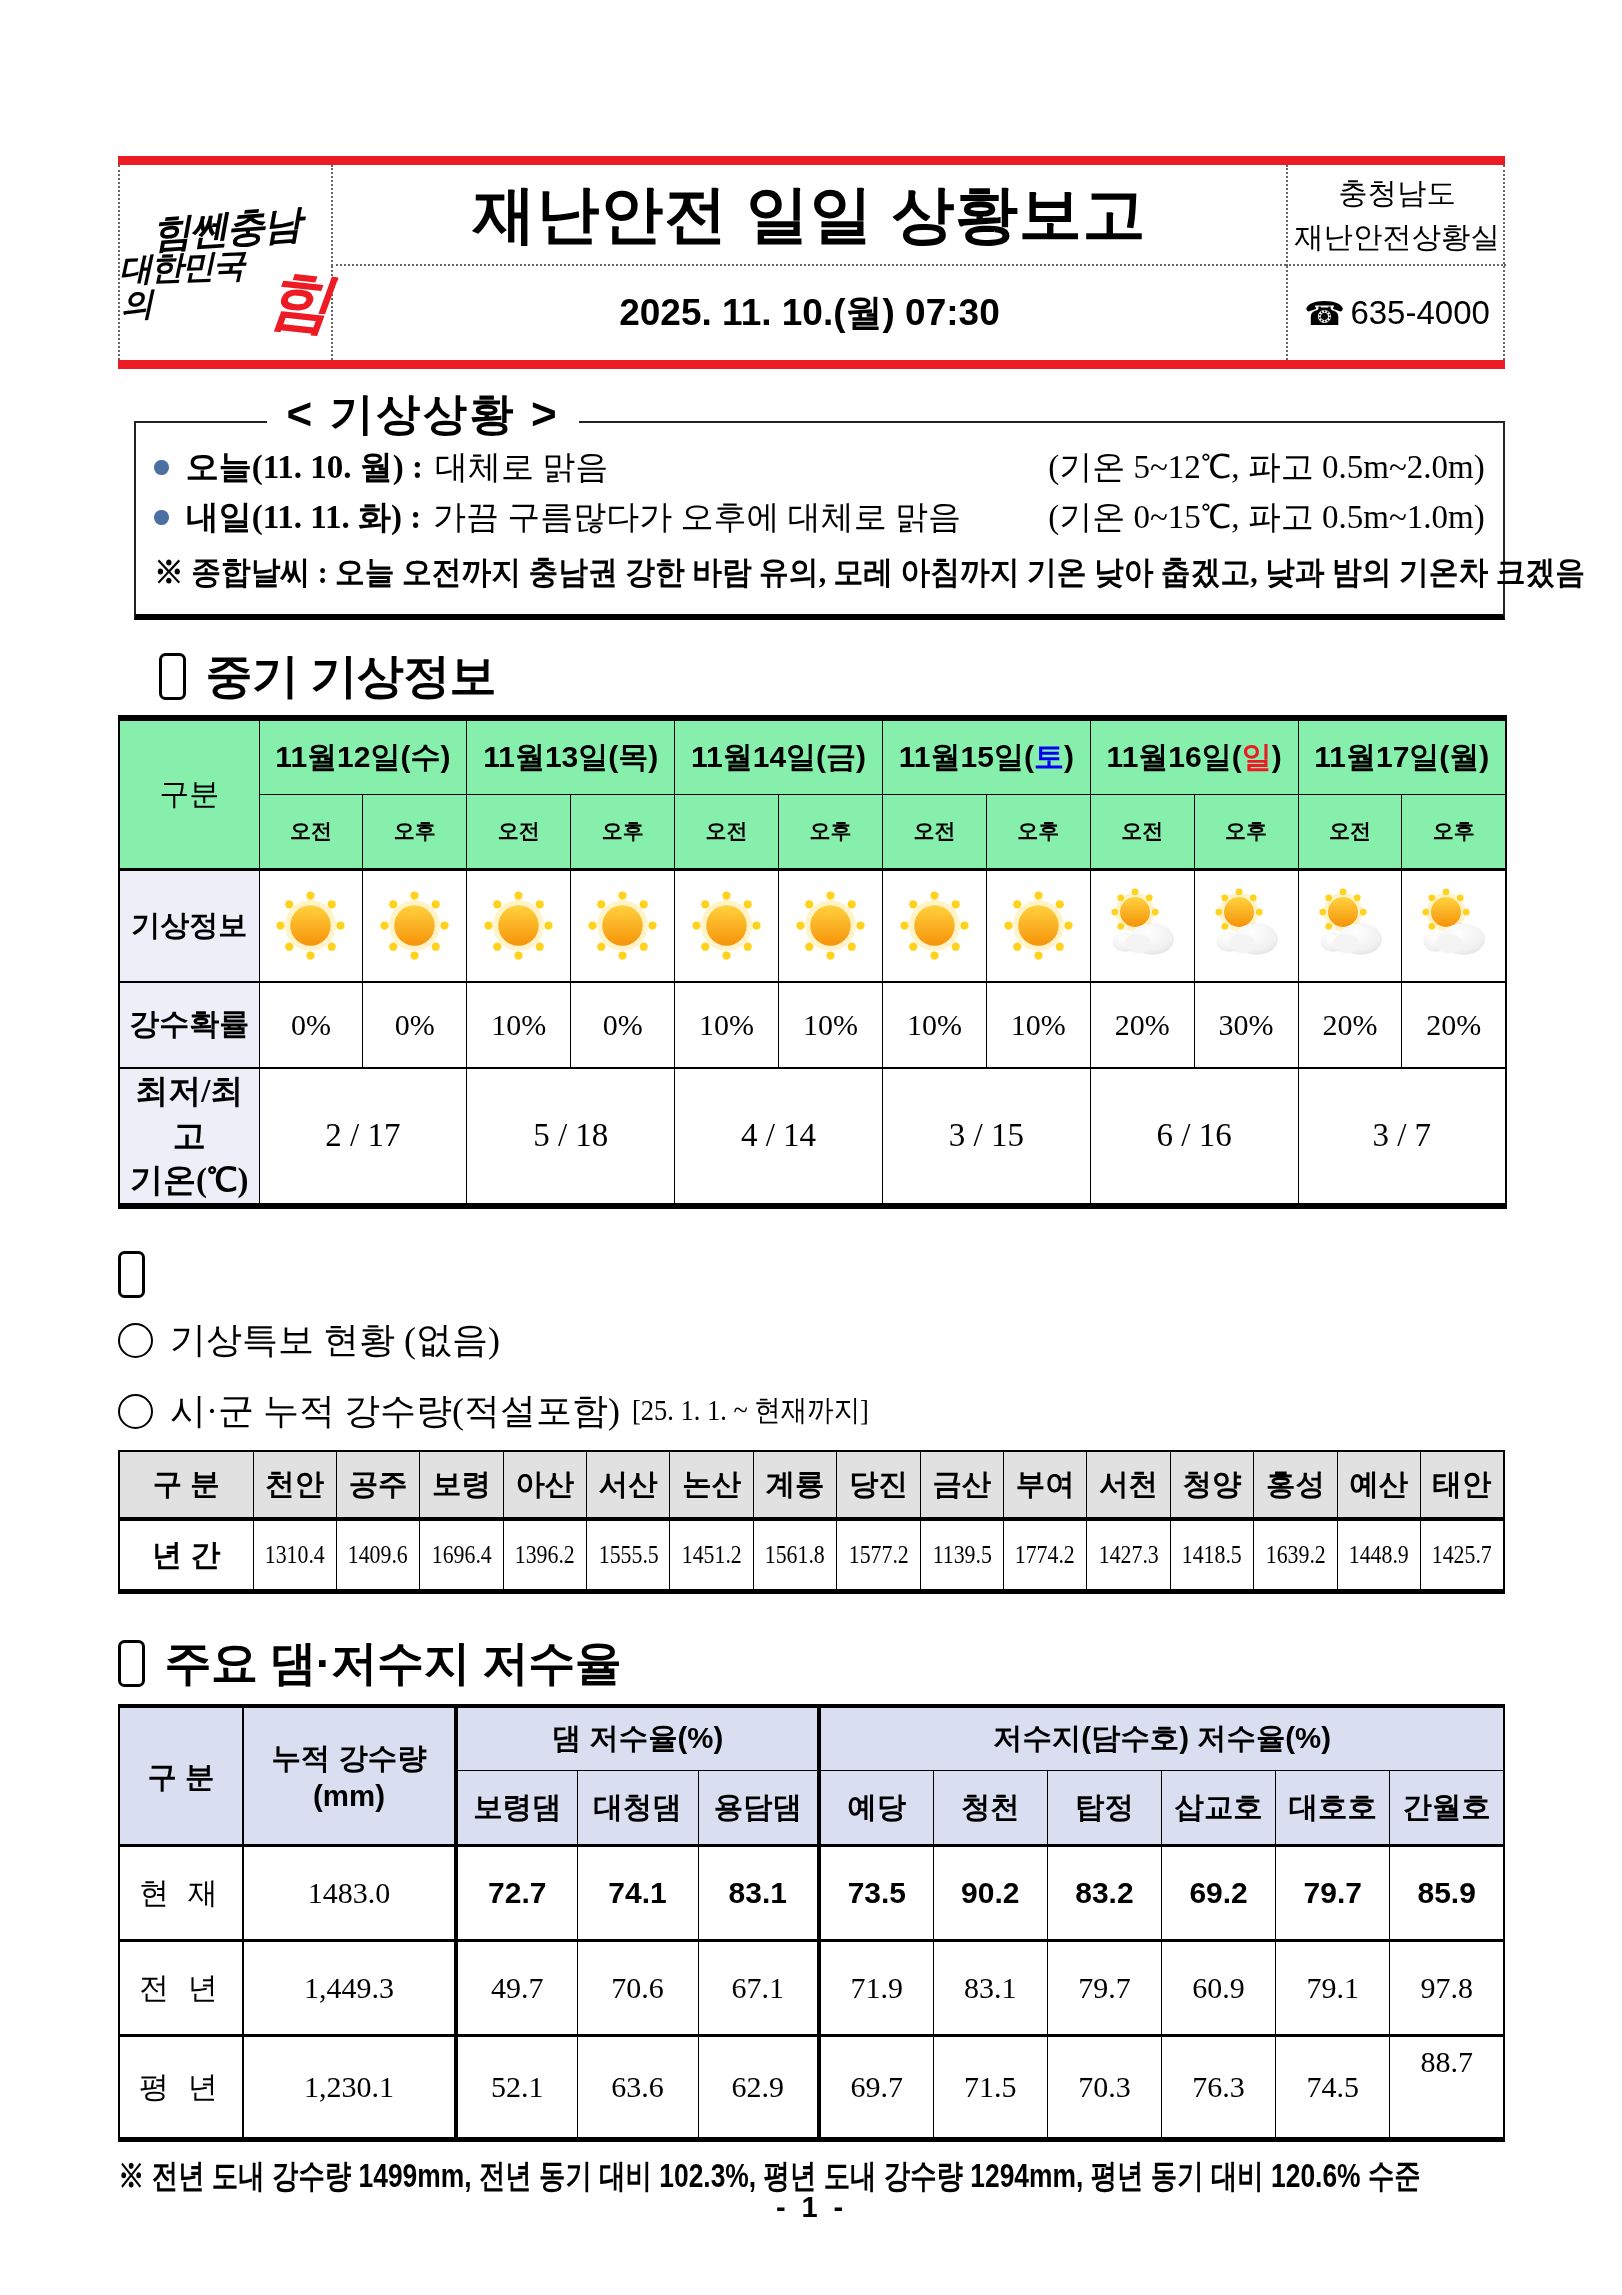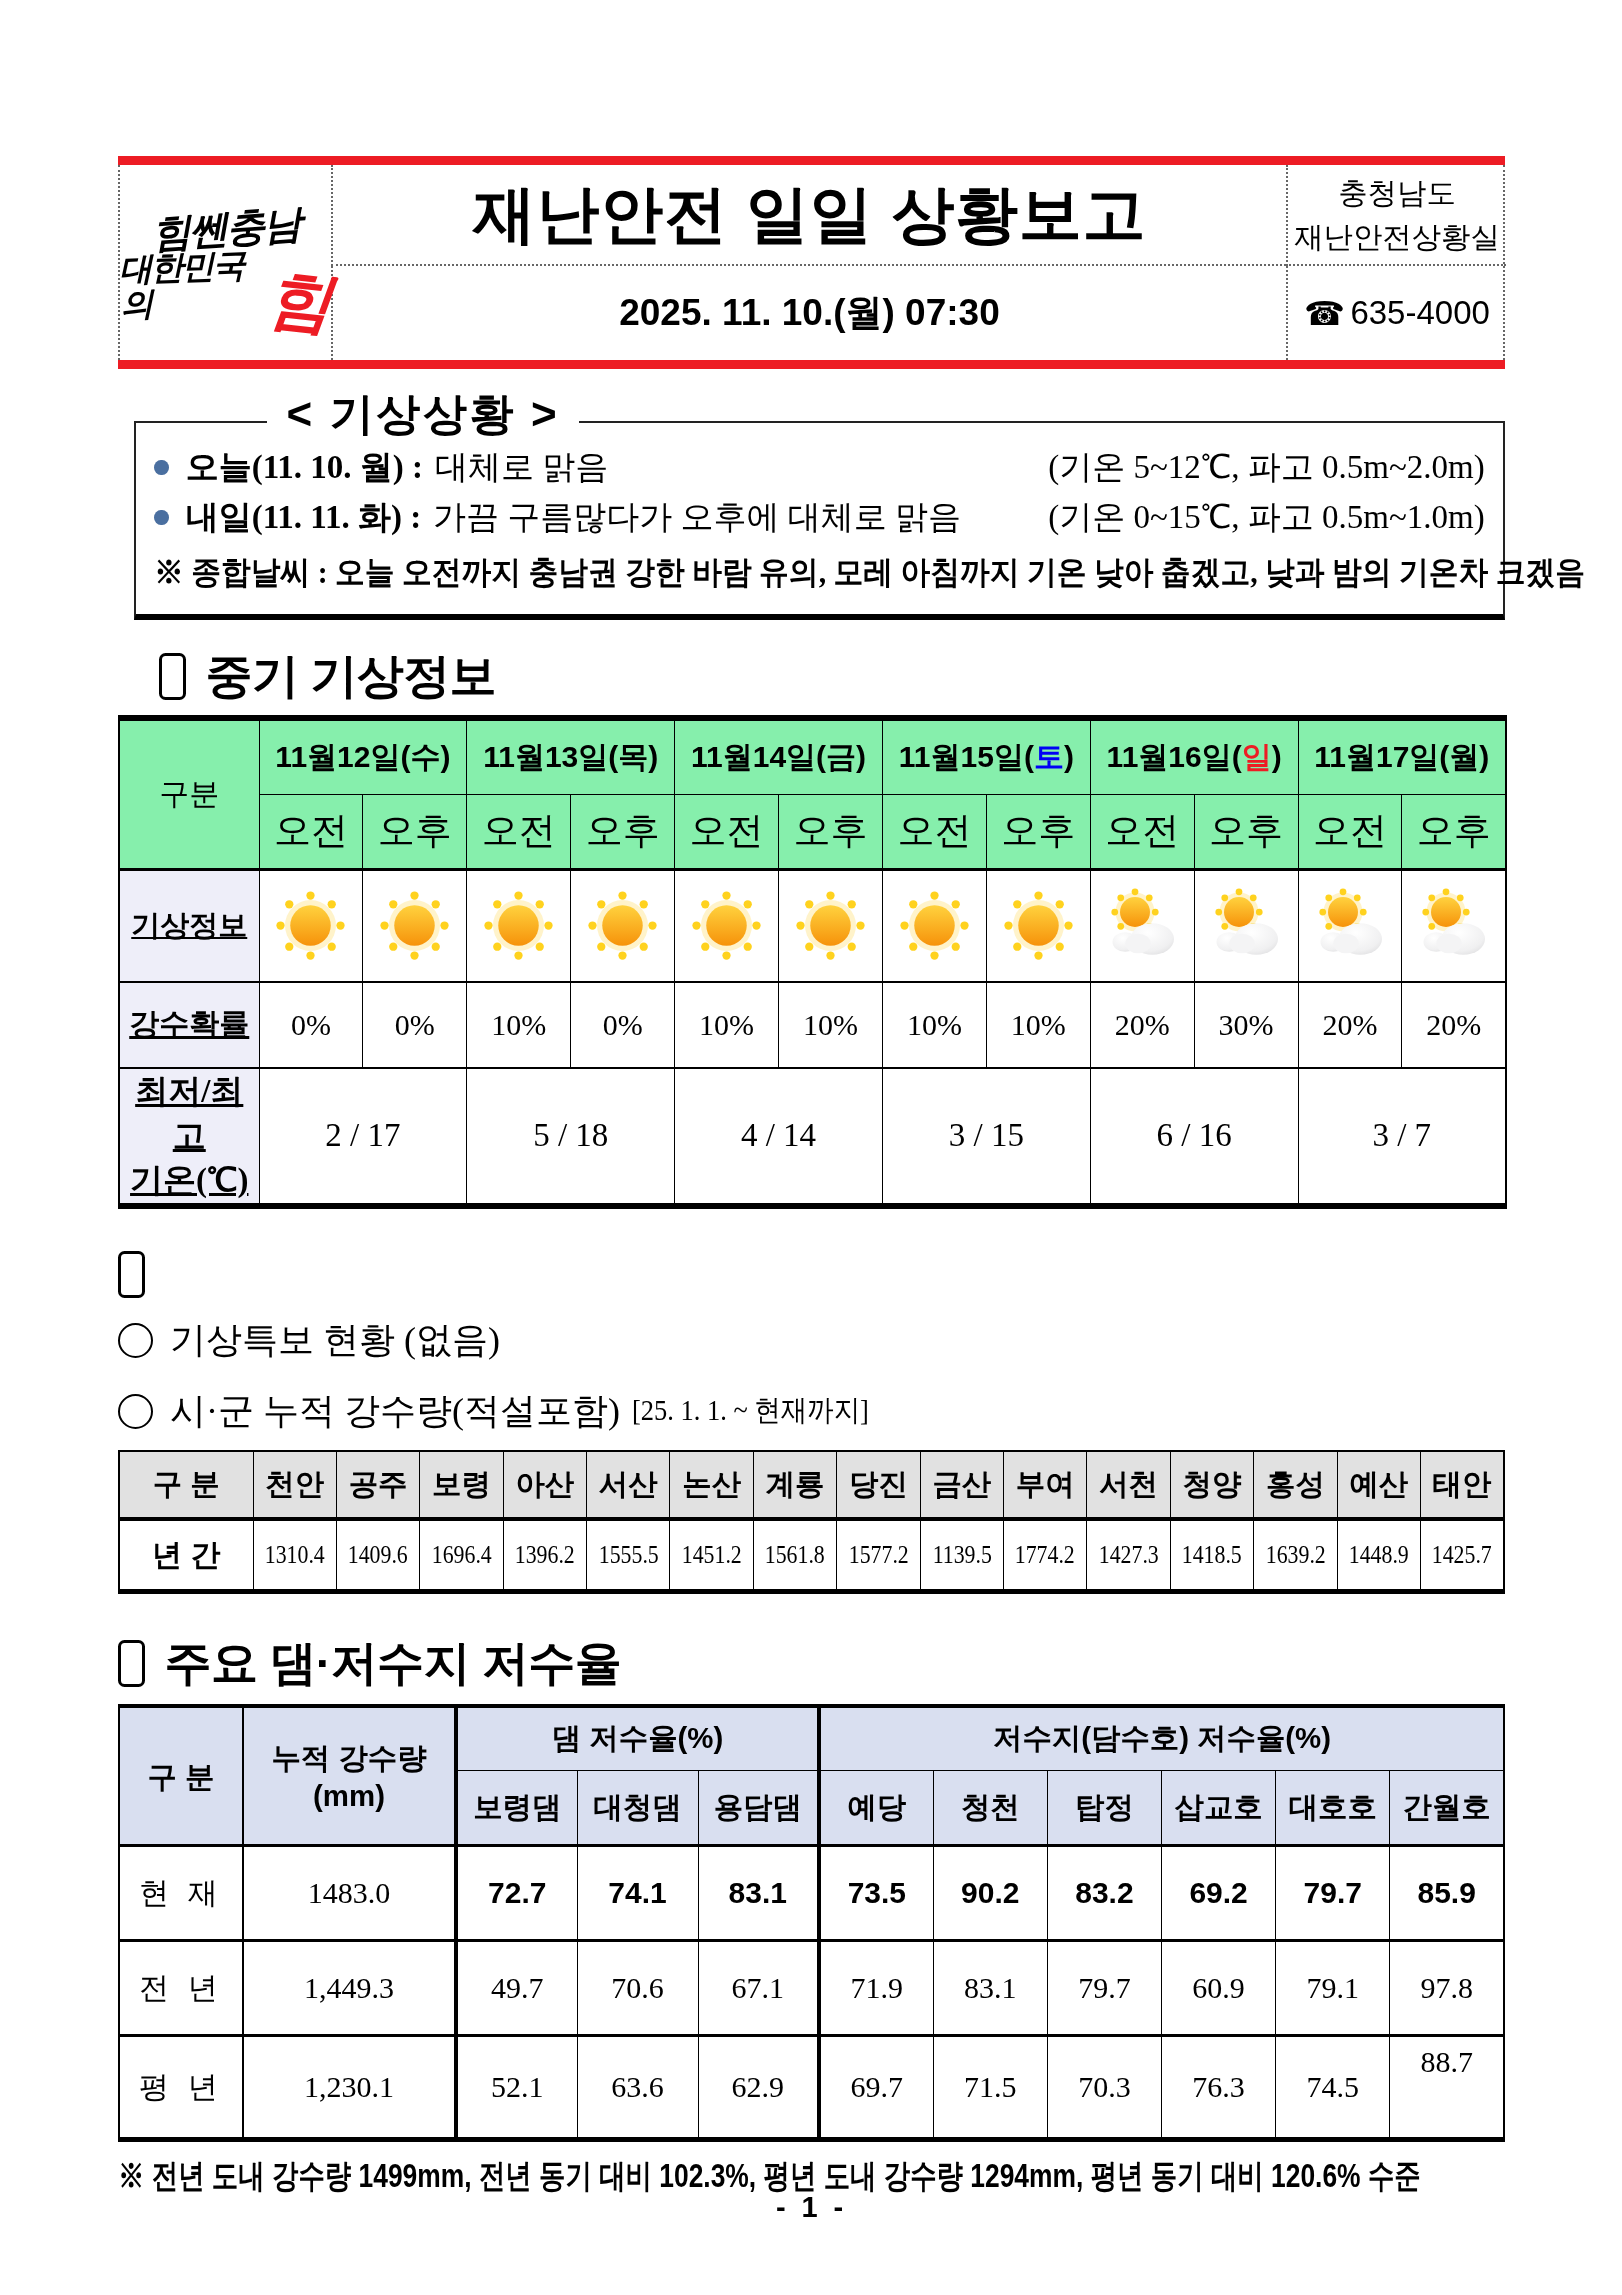--- a/index.html
+++ b/index.html
@@ -47,23 +47,23 @@
 
   
   table{border-collapse:collapse;table-layout:fixed;}
   th,td{padding:0;text-align:center;vertical-align:middle;overflow:visible;}
 
   
   .mid{width:1389px;margin-top:6.5px;border-top:6.5px solid #000;border-bottom:6.5px solid #000;
        border-left:2px solid #000;border-right:2px solid #000;}
   .mid th,.mid td{border:1.3px solid #000;}
   .mid .yl{background:#86efac;}
-  .mid .lv{background:#EEEEF9;text-decoration:underline;}
+  .mid .lv{background:#EEEEF9;}
   .mid .date-cell{font-size:30px;font-weight:700;height:73px;}
-  .mid .ampm{font-size:37px;font-weight:400;height:73px;}
+  .mid .ampm{font-size:21px;font-weight:700;height:73px;}
   .mid .hdr-sep{border-bottom:3.3px solid #000;}
   .mid .row-label{font-size:29px;font-weight:700;}
   .mid .gubun{font-size:30px;font-weight:400;}
   .mid .icon-row td{height:110px;border-bottom:2.6px solid #000;}
   .mid .rain-row td{height:84px;border-bottom:2.6px solid #000;font-family:"Liberation Serif",serif;font-size:30px;}
   .mid .temp-row td{height:88px;font-family:"Liberation Serif",serif;font-size:33px;}
   .mid .temp-label{font-size:25px;font-weight:700;line-height:1.35;}
   .sat{color:#0000F5;}
   .sun{color:#ED1C24;}
   .wicon{width:75px;height:75px;display:inline-block;vertical-align:middle;}

